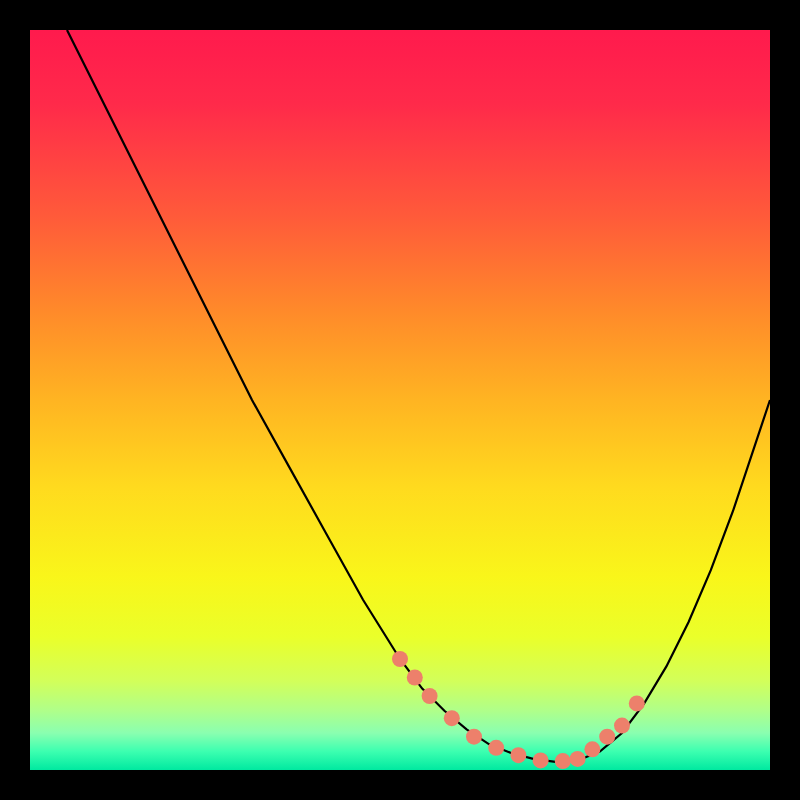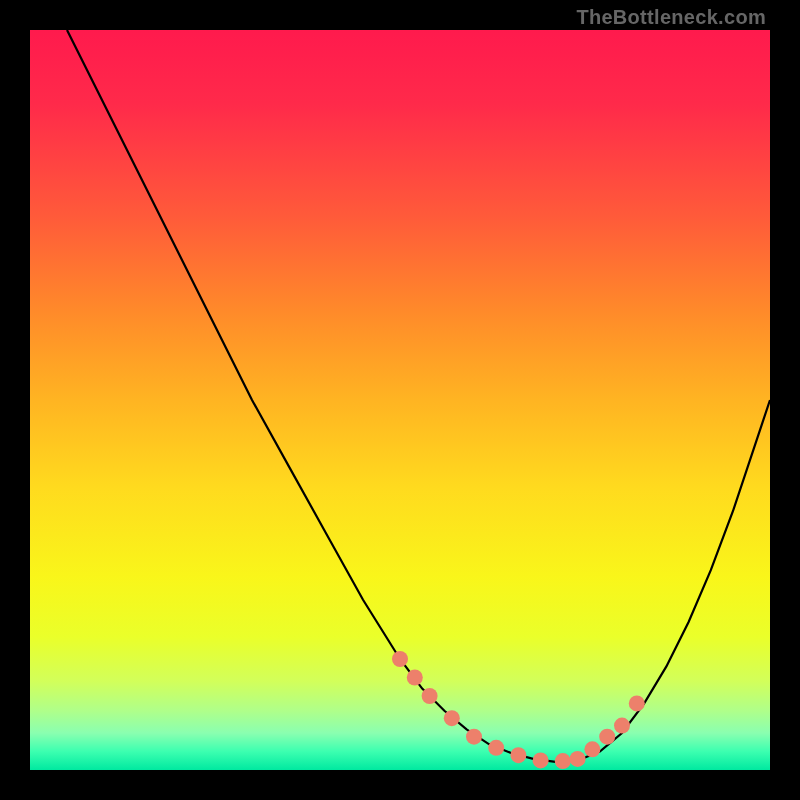--- a/index.html
+++ b/index.html
@@ -80,15 +80,14 @@
           <circle cx="532.8" cy="731.1" r="8" fill="#ed806b"></circle>
           <circle cx="547.6" cy="728.9" r="8" fill="#ed806b"></circle>
           <circle cx="562.4" cy="719.3" r="8" fill="#ed806b"></circle>
           <circle cx="577.2" cy="706.7" r="8" fill="#ed806b"></circle>
           <circle cx="592.0" cy="695.6" r="8" fill="#ed806b"></circle>
           <circle cx="606.8" cy="673.4" r="8" fill="#ed806b"></circle>
         </g>
     </svg>
   </div>
 
-  <div class="watermark">TheBottleneck.com</div>
 
 </div>
 
 </body></html>

